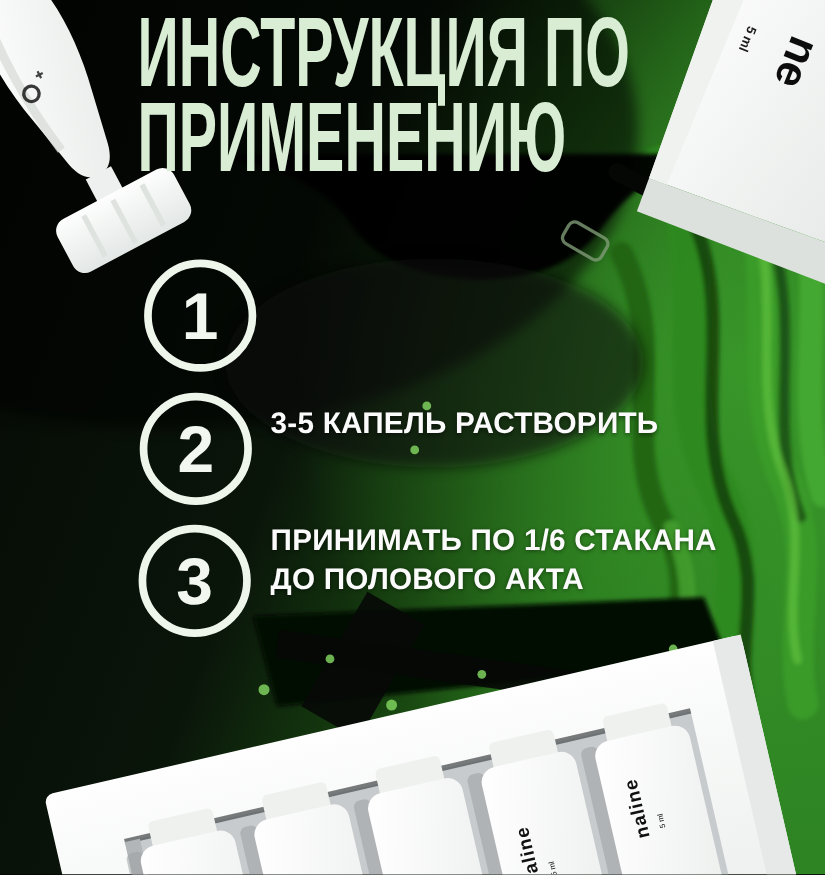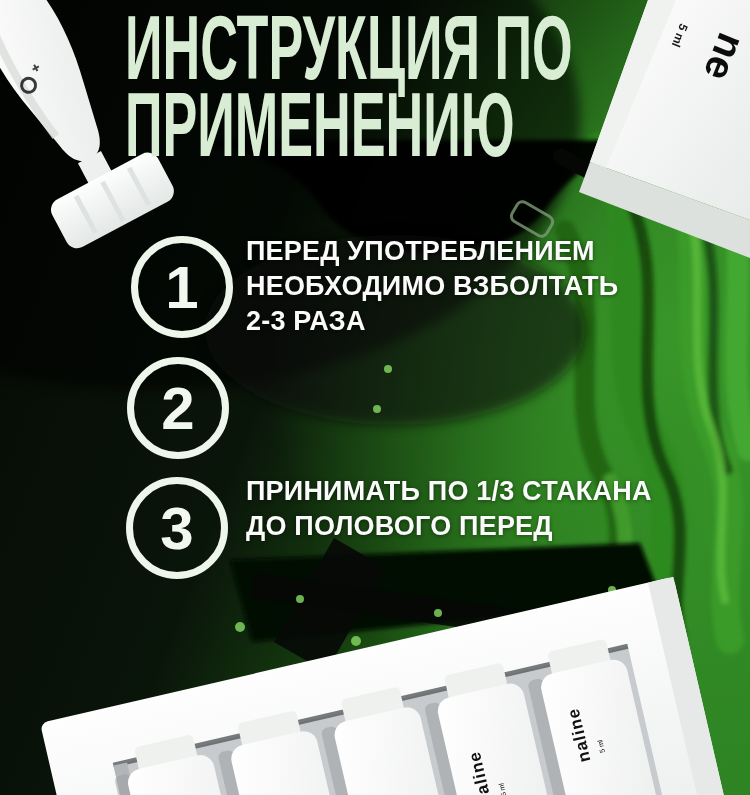--- a/index.html
+++ b/index.html
@@ -170,33 +170,29 @@
   </svg>
 
   <div class="title">
     <div class="title-line">ИНСТРУКЦИЯ ПО</div>
     <div class="title-line">ПРИМЕНЕНИЮ</div>
   </div>
 
   <div class="circle c1">
     <span>1</span>
   </div>
-  <div class="step-text t1">
-    <div>ПЕРЕД УПОТРЕБЛЕНИЕМ</div>
-    <div>НЕОБХОДИМО ВЗБОЛТАТЬ</div>
-    <div>2-3 РАЗА</div>
-  </div>
 
   <div class="circle c2">
     <span>2</span>
   </div>
   <div class="step-text t2">
+    <div>3-5 КАПЕЛЬ РАСТВОРИТЬ</div>
   </div>
 
   <div class="circle c3">
     <span>3</span>
   </div>
   <div class="step-text t3">
-    <div>ПРИНИМАТЬ ПО 1/3 СТАКАНА</div>
-    <div>ДО ПОЛОВОГО ПЕРЕД</div>
+    <div>ПРИНИМАТЬ ПО 1/6 СТАКАНА</div>
+    <div>ДО ПОЛОВОГО АКТА</div>
   </div>
 
 </div>
 
 </body></html>

